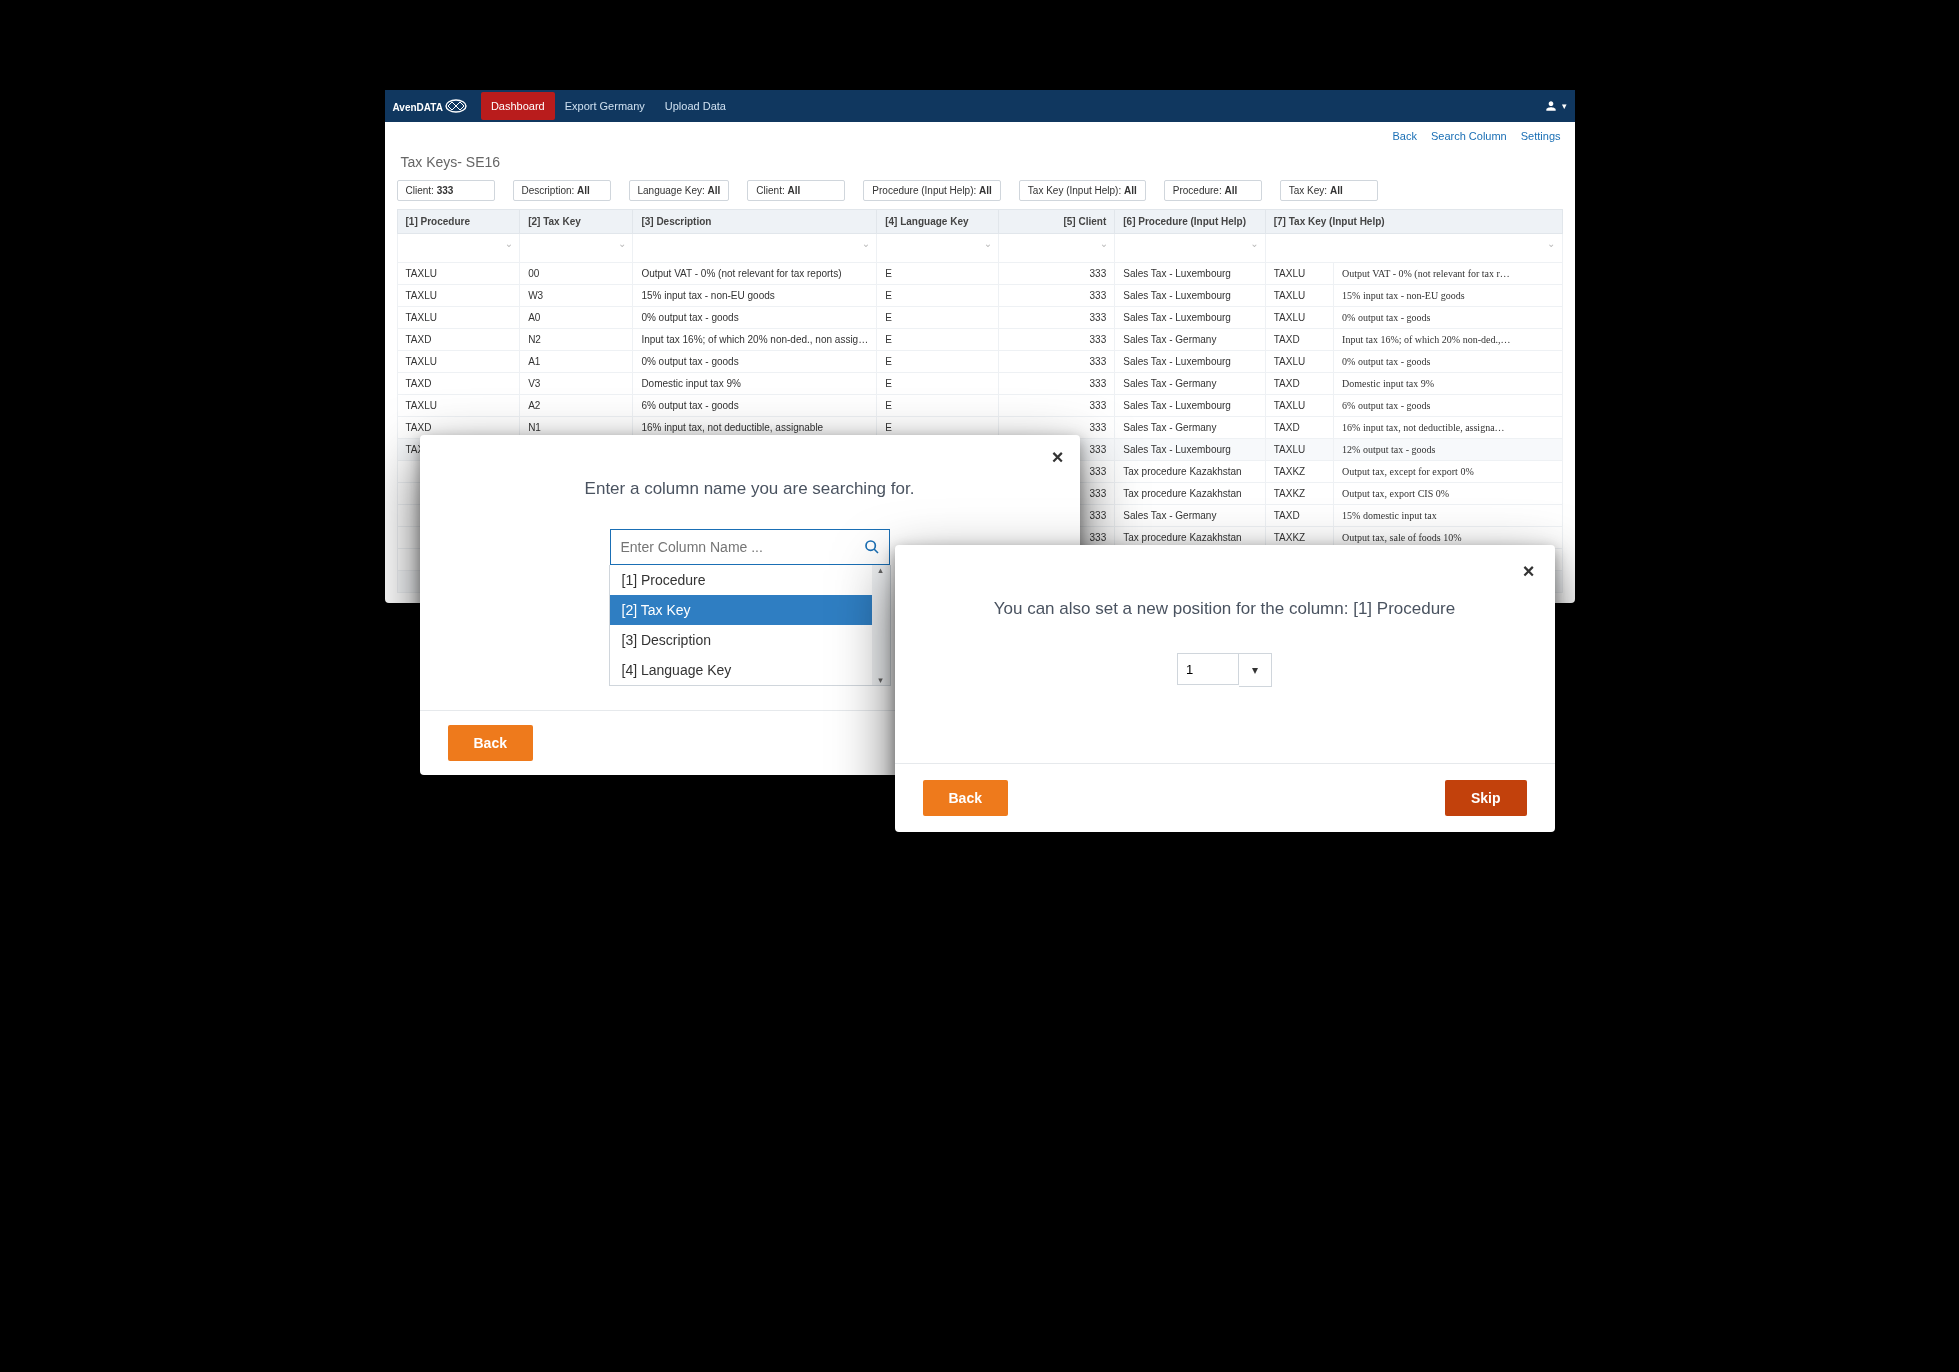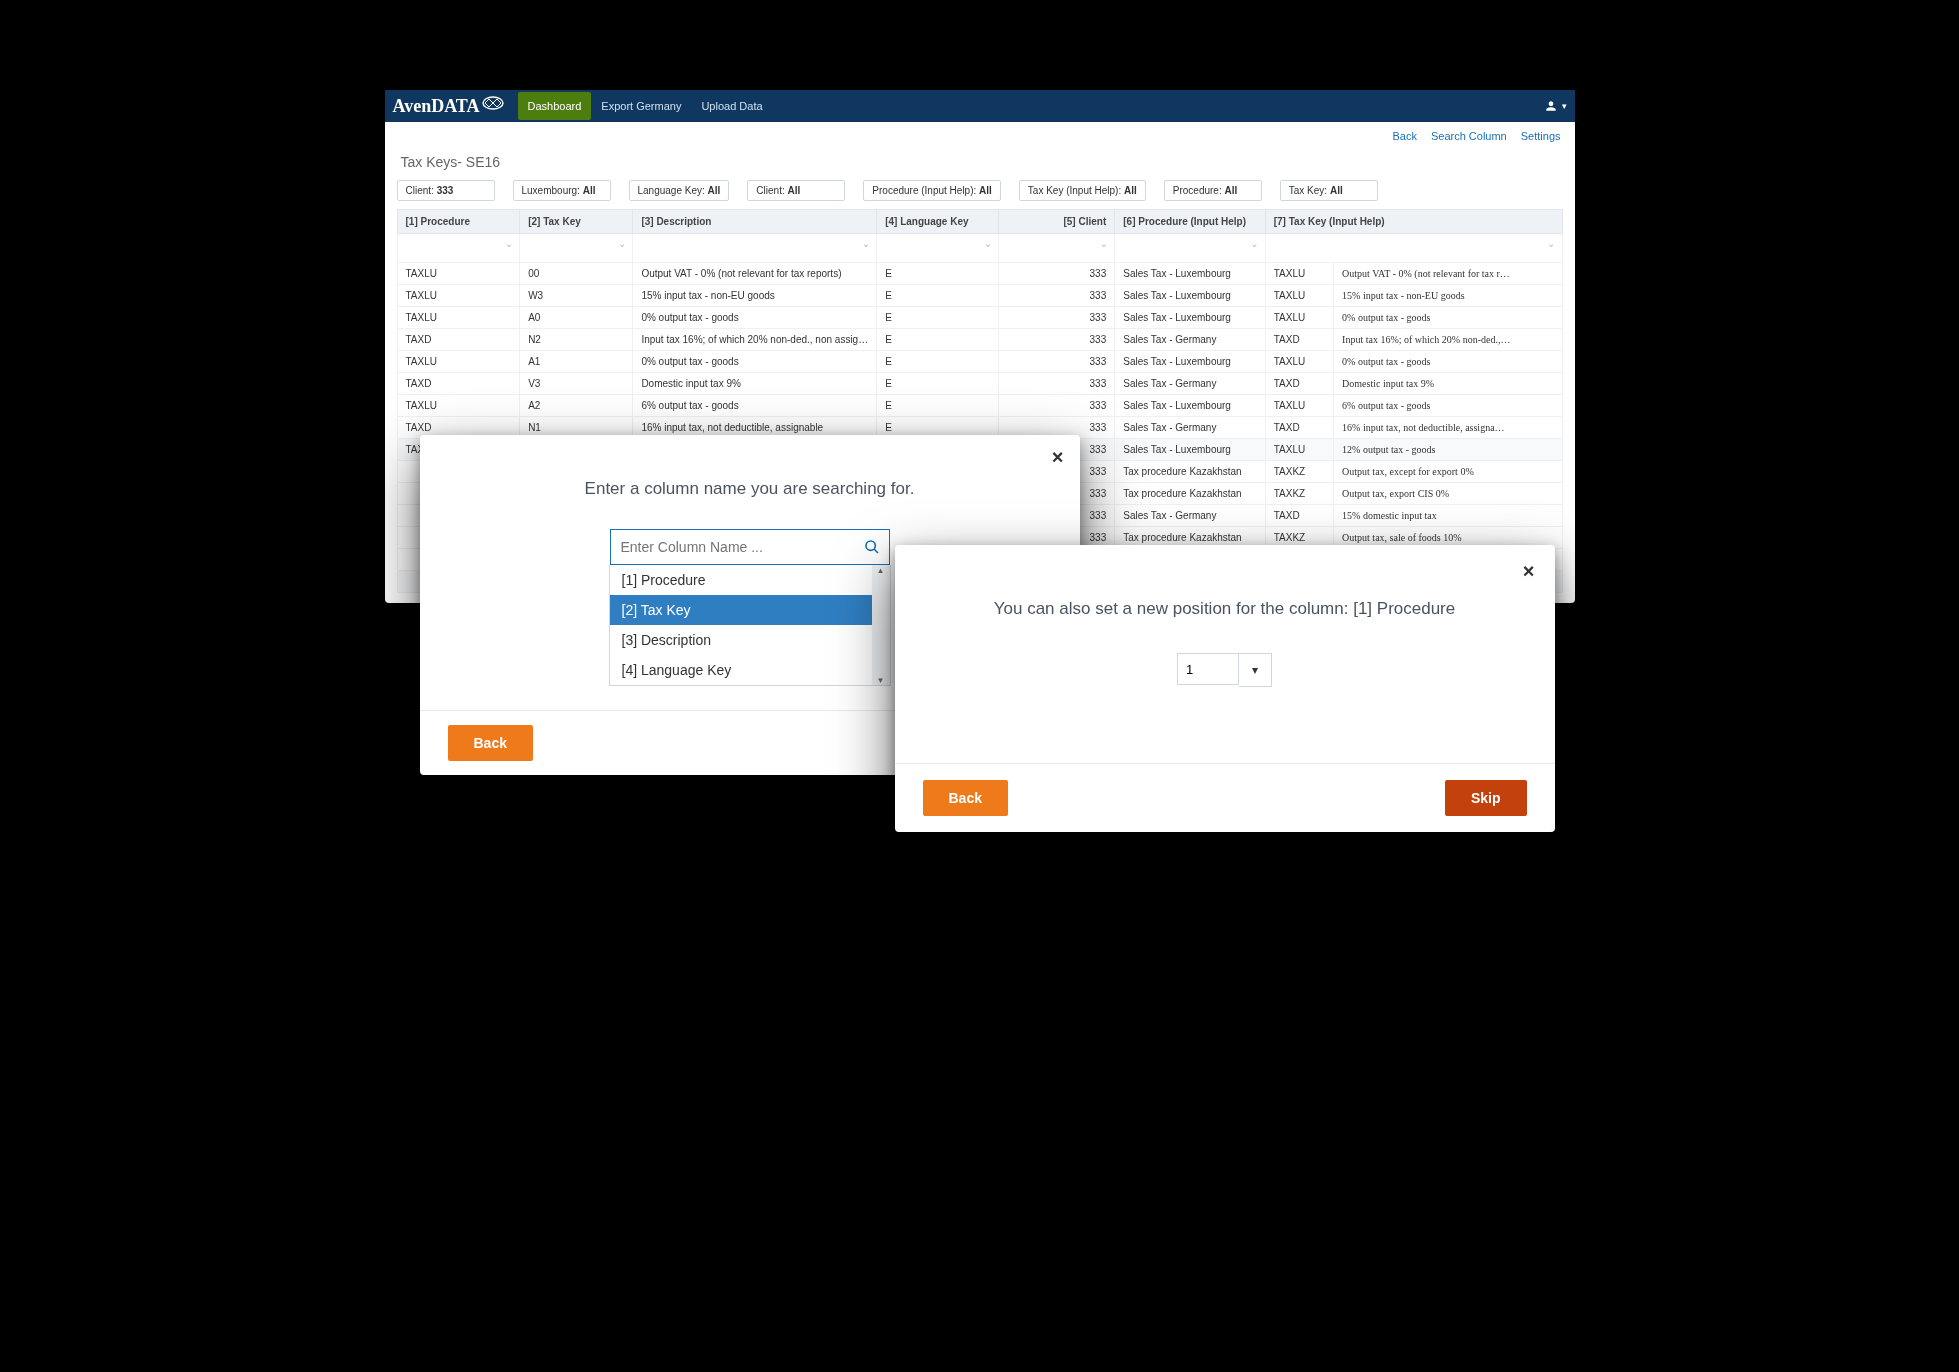--- a/index.html
+++ b/index.html
@@ -2,24 +2,24 @@
 <html><head>
 <meta charset="utf-8">
 <style>
   html,body{margin:0;padding:0;background:#000;font-family:"Segoe UI",Arial,sans-serif;font-size:12px;color:#333;}
   .stage{position:relative;width:1320px;height:920px;margin:20px auto;}
   .panel{position:absolute;background:#fff;border-radius:4px;box-shadow:0 25px 60px rgba(0,0,0,.6),0 5px 15px rgba(0,0,0,.4);}
 
   
   .main{left:65px;top:70px;width:1190px;}
   .topbar{background:#10375f;height:32px;display:flex;align-items:center;padding:0 8px;color:#fff;}
-  .brand{font-size:18px;font-weight:600;margin-right:14px;display:flex;align-items:flex-start;font-family:Liberation Serif, serif;}
+  .brand{font-size:10px;font-weight:600;margin-right:14px;display:flex;align-items:flex-end;}
   .brand svg{margin-left:2px;}
   .navlink{font-size:11px;padding:8px 10px;color:#cfe0f0;cursor:pointer;}
-  .navlink.active{background:#4d7c0f;color:#fff;border-radius:2px;}
+  .navlink.active{background:#b91c1c;color:#fff;border-radius:2px;}
   .topbar-right{margin-left:auto;display:flex;align-items:center;}
   .user-icon{width:14px;height:14px;fill:#fff;}
   .caret{margin-left:4px;font-size:9px;color:#fff;}
 
   .subbar{display:flex;justify-content:flex-end;padding:8px 14px;gap:14px;font-size:11px;}
   .subbar a{color:#1a6fb5;text-decoration:none;cursor:pointer;}
 
   .crumb{padding:4px 16px 10px;font-size:14px;color:#666;}
 
   .filters{display:flex;gap:18px;padding:0 12px 8px;flex-wrap:wrap;}
@@ -96,21 +96,21 @@
     <div class="subbar">
       <a>Back</a>
       <a>Search Column</a>
       <a>Settings</a>
     </div>
 
     <div class="crumb">Tax Keys- SE16</div>
 
     <div class="filters" id="filters">
         <div class="filter"><span>Client: </span><b>333</b></div>
-        <div class="filter"><span>Luxembourg: </span><b>All</b></div>
+        <div class="filter"><span>Description: </span><b>All</b></div>
         <div class="filter"><span>Language Key: </span><b>All</b></div>
         <div class="filter"><span>Client: </span><b>All</b></div>
         <div class="filter"><span>Procedure (Input Help): </span><b>All</b></div>
         <div class="filter"><span>Tax Key (Input Help): </span><b>All</b></div>
         <div class="filter"><span>Procedure: </span><b>All</b></div>
         <div class="filter"><span>Tax Key: </span><b>All</b></div>
       </div>
 
     <table class="tbl">
       <thead>

